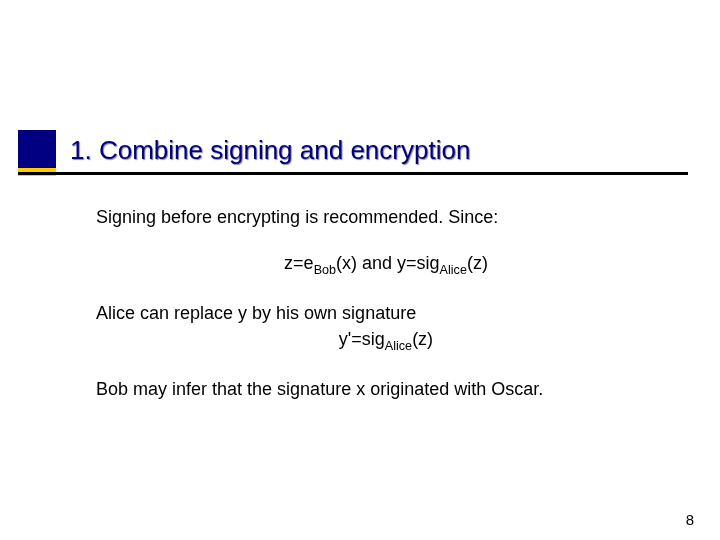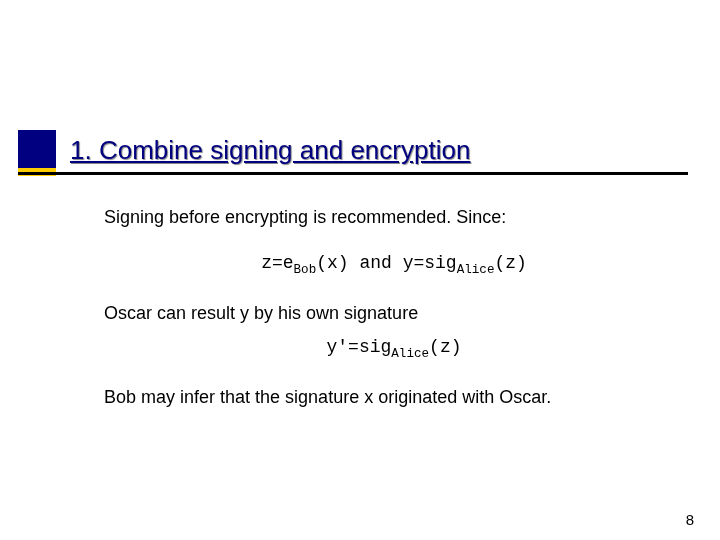--- a/index.html
+++ b/index.html
@@ -44,42 +44,40 @@
     background: #000;
   }
   .title {
     position: absolute;
     left: 70px;
     top: 135px;
     font-family: Tahoma, Verdana, sans-serif;
     font-size: 26px;
     color: #000080;
     text-shadow: 1px 1px 1px #888;
-    text-decoration: underline;
   }
   .body {
     position: absolute;
-    left: 104px;
+    left: 96px;
     top: 205px;
     width: 580px;
     font-size: 18px;
     line-height: 1.35;
   }
   .body p {
     margin: 0 0 22px 0;
   }
   .sub {
     vertical-align: sub;
     font-size: 0.7em;
   }
   .formula {
     display: block;
     text-align: center;
-    margin-top: 10px;
-    font-family: Liberation Mono, monospace;
+    margin-top: 2px;
   }
   .page-num {
     position: absolute;
     right: 26px;
     bottom: 12px;
     font-size: 15px;
     color: #000;
   }
 </style>
 </head>
@@ -96,21 +94,21 @@
 
     <p>Signing before encrypting is recommended. Since:</p>
 
     <p>
       <span class="formula">
         <span>z=e</span><span class="sub">Bob</span><span>(x) and y=sig</span><span class="sub">Alice</span><span>(z)</span>
       </span>
     </p>
 
     <p>
-      <span>Oscar can result y by his own signature</span>
+      <span>Alice can replace y by his own signature</span>
       <span class="formula">
         <span>y'=sig</span><span class="sub">Alice</span><span>(z)</span>
       </span>
     </p>
 
     <p>Bob may infer that the signature x originated with Oscar.</p>
 
   </div>
 
   <div class="page-num">8</div>

